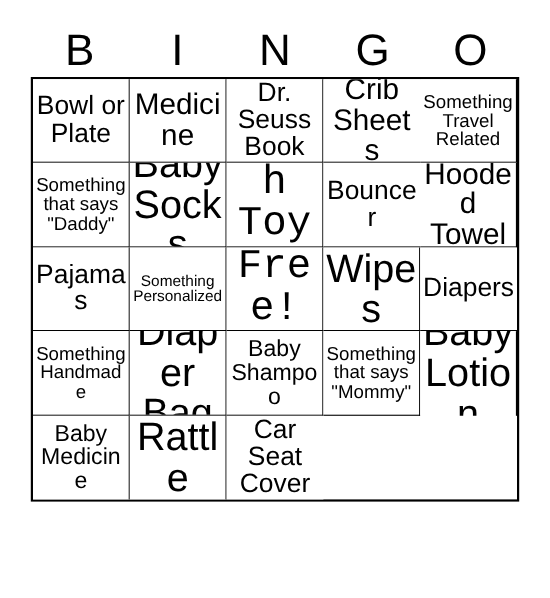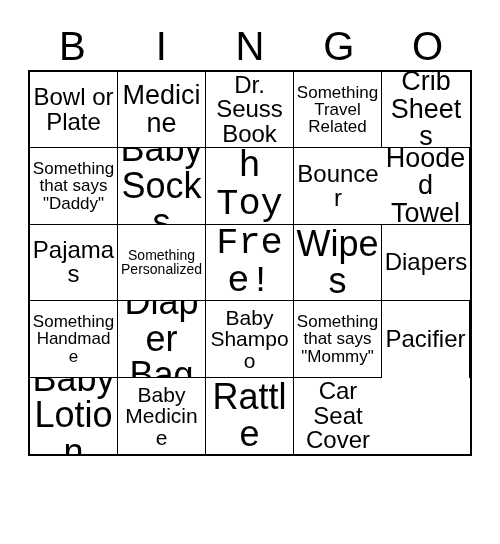--- a/index.html
+++ b/index.html
@@ -114,25 +114,25 @@
   <div class="grid" id="bingo-grid">
       <div class="cell col1 row1">
         <span class="cell-text fs-md">Bowl or Plate</span>
       </div>
       <div class="cell col2 row1">
         <span class="cell-text fs-lg">Medicine</span>
       </div>
       <div class="cell col3 row1">
         <span class="cell-text fs-md">Dr. Seuss Book</span>
       </div>
+      <div class="cell col5 row1">
+        <span class="cell-text fs-lg">Crib Sheets</span>
+      </div>
       <div class="cell col4 row1">
         <span class="cell-text fs-xs">Something Travel Related</span>
-      </div>
-      <div class="cell col5 row1">
-        <span class="cell-text fs-lg">Crib Sheets</span>
       </div>
       <div class="cell col1 row2">
         <span class="cell-text fs-xs">Something that says "Daddy"</span>
       </div>
       <div class="cell col2 row2">
         <span class="cell-text fs-xl">Baby Socks</span>
       </div>
       <div class="cell col3 row2">
         <span class="cell-text fs-xxl">Bath Toys</span>
       </div>
@@ -162,23 +162,20 @@
       </div>
       <div class="cell col2 row4">
         <span class="cell-text fs-xl">Diaper Bag</span>
       </div>
       <div class="cell col3 row4">
         <span class="cell-text fs-sm">Baby Shampoo</span>
       </div>
       <div class="cell col4 row4">
         <span class="cell-text fs-xs">Something that says "Mommy"</span>
       </div>
-      <div class="cell col1 row5">
-        <span class="cell-text fs-md">Pacifier</span>
-      </div>
       <div class="cell col2 row5">
         <span class="cell-text fs-xl">Baby Lotion</span>
       </div>
       <div class="cell col3 row5">
         <span class="cell-text fs-sm">Baby Medicine</span>
       </div>
       <div class="cell col4 row5">
         <span class="cell-text fs-xl">Rattle</span>
       </div>
       <div class="cell col5 row5">

